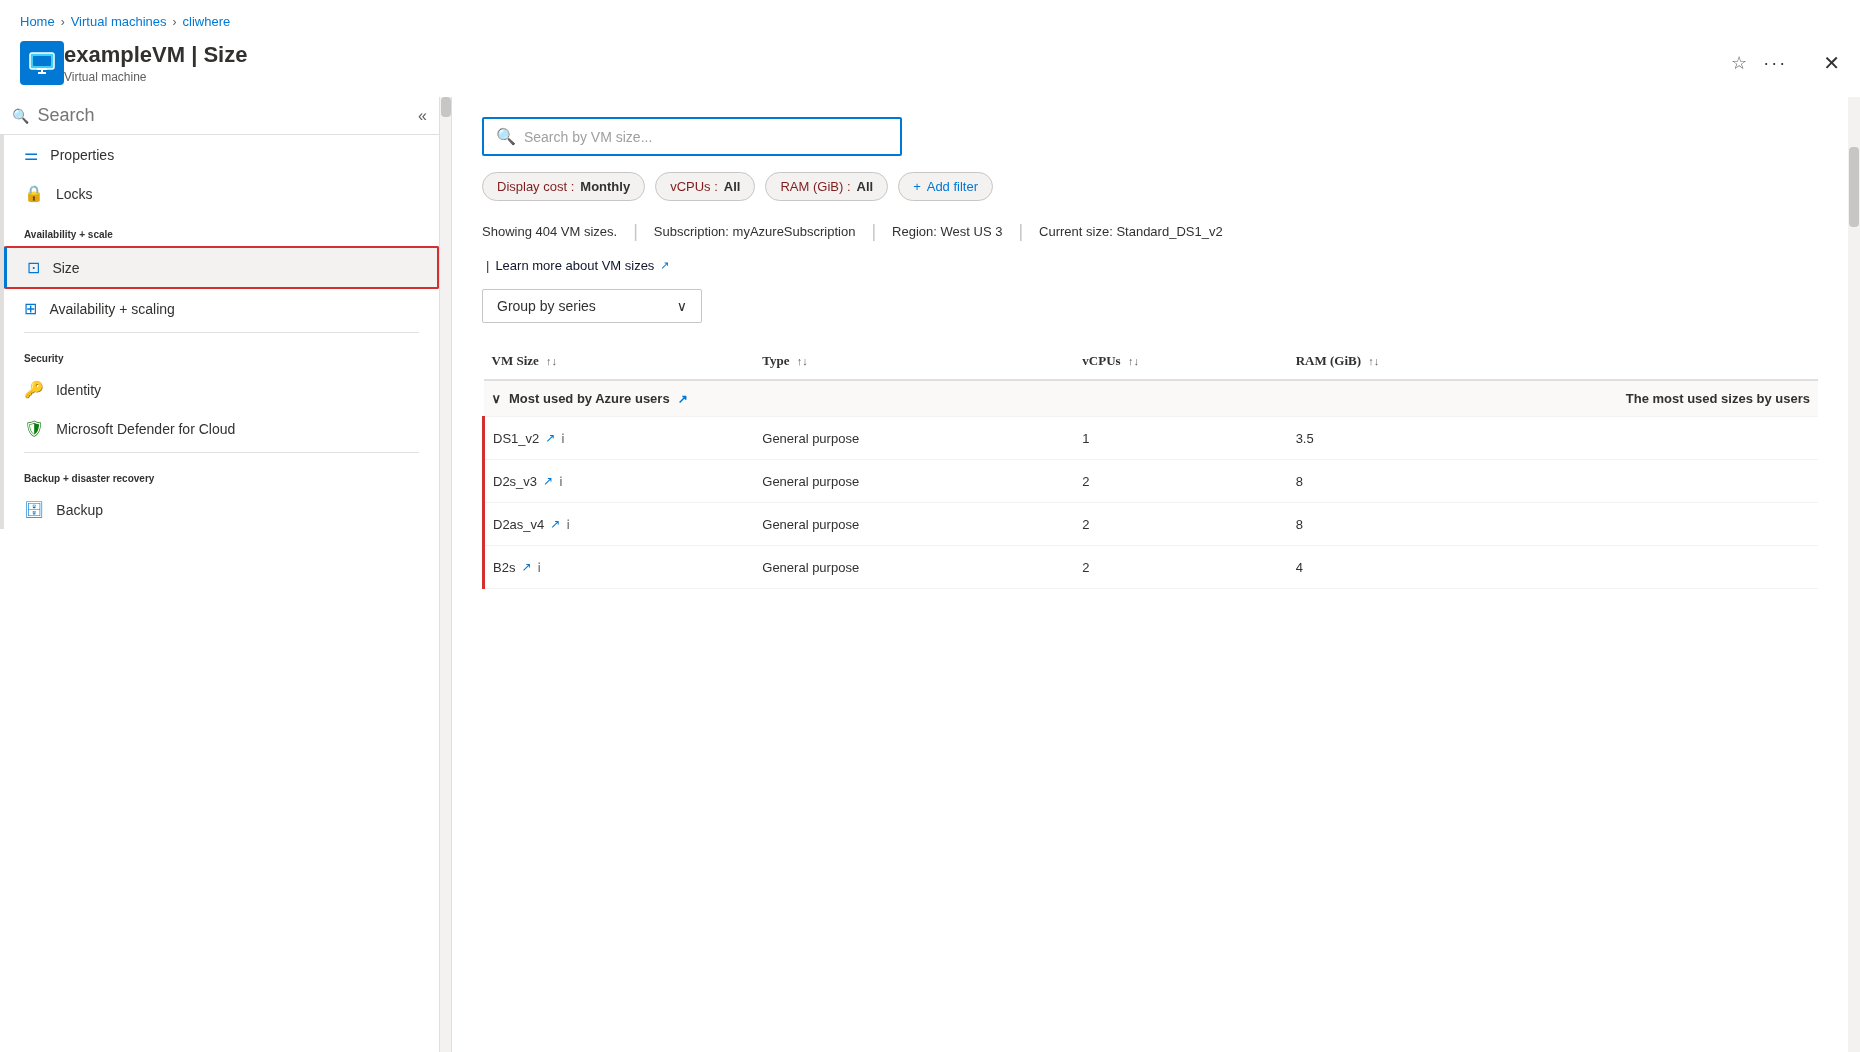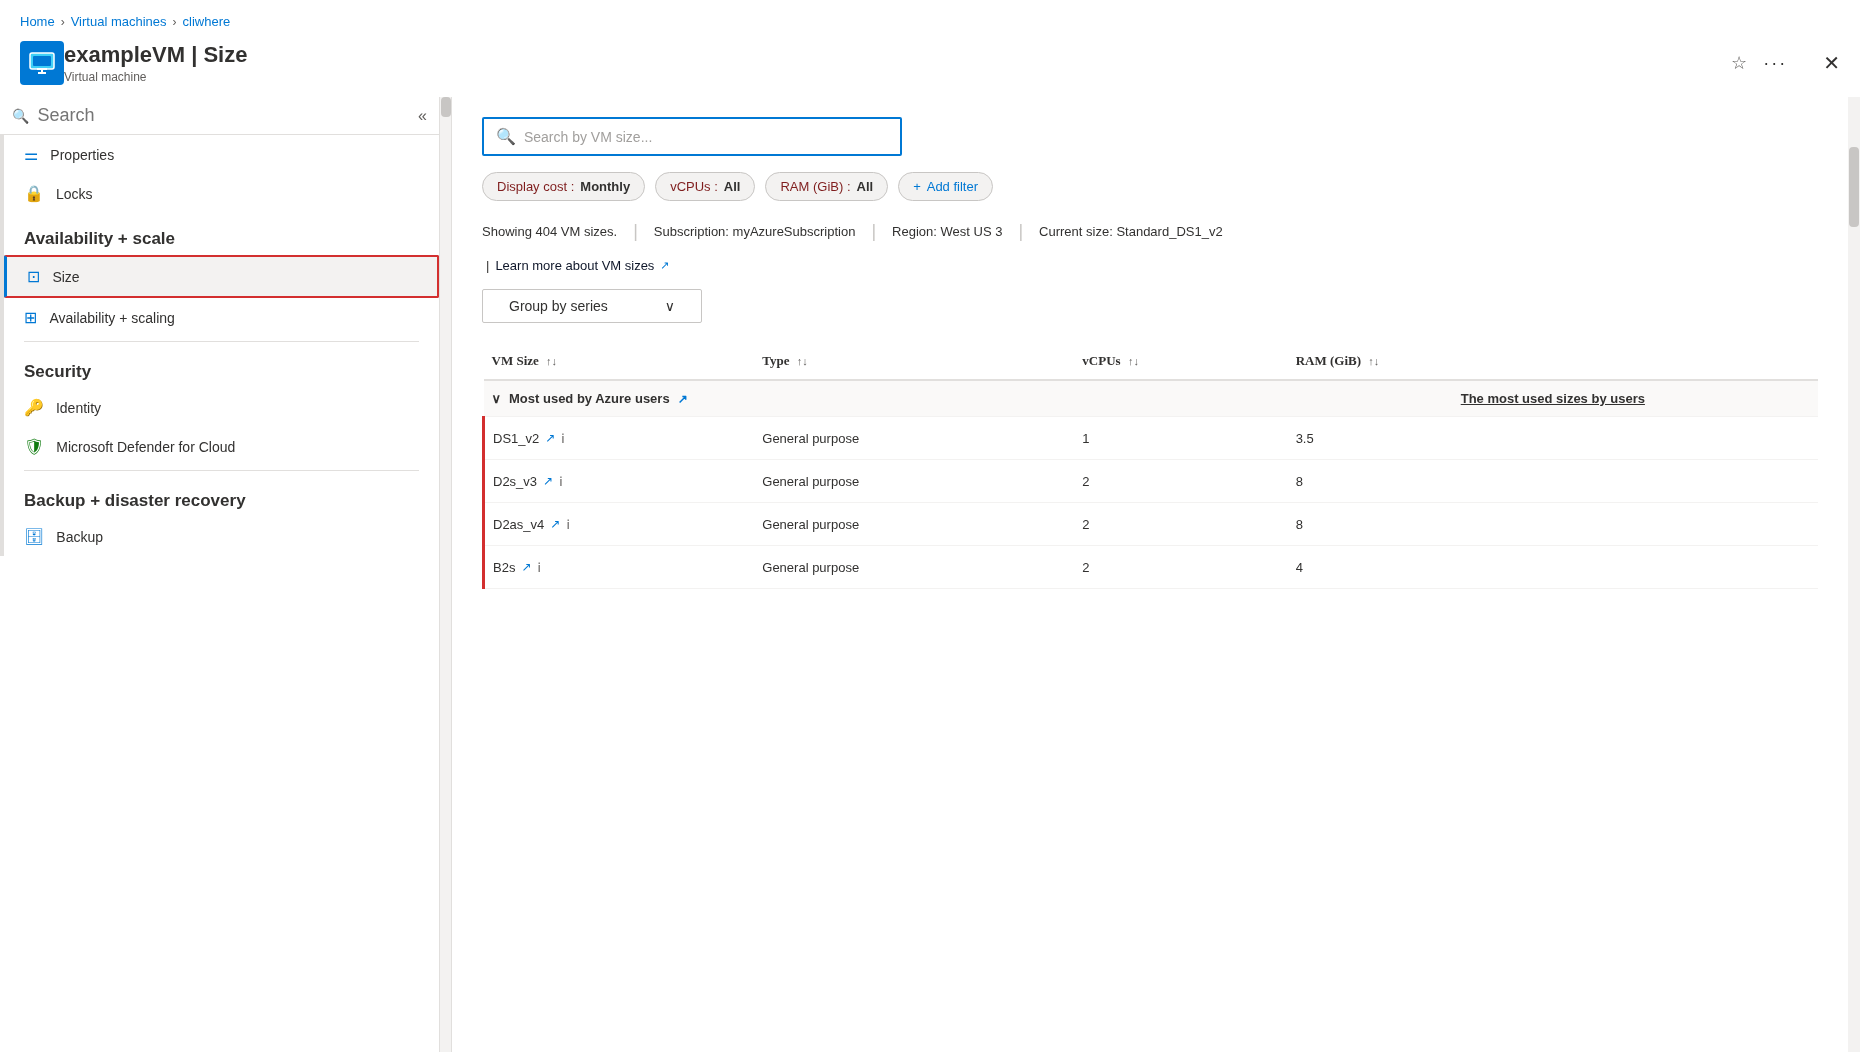--- a/index.html
+++ b/index.html
@@ -24,21 +24,21 @@
     .more-btn { background: none; border: none; cursor: pointer; font-size: 18px; color: #323130; letter-spacing: 2px; }
     .close-btn { background: none; border: none; cursor: pointer; font-size: 20px; color: #323130; margin-left: 20px; }
 
     
     .main-layout { display: flex; flex: 1; overflow: hidden; }
 
     
     .sidebar { width: 440px; flex-shrink: 0; border-right: 1px solid #e1dfdd; display: flex; flex-direction: column; overflow-y: auto; }
     .nav-item { display: flex; align-items: center; gap: 12px; padding: 10px 20px; cursor: pointer; color: #323130; }
     .nav-item.active { background: #f3f2f1; border-left: 3px solid #0078d4; }
-    .nav-section-label { padding: 16px 20px 6px 20px; font-size: 17px; font-weight: 600; color: #323130; }
+    .nav-section-label { padding: 16px 20px 6px 20px; font-size: 10px; font-weight: 600; color: #323130; }
     .nav-divider { border: none; border-top: 1px solid #e1dfdd; margin: 4px 20px; }
     .size-item { border: 2px solid #d32f2f; border-radius: 2px; }
 
     
     .content { flex: 1; overflow-y: auto; padding: 20px 30px; position: relative; }
 
     
     .vm-search-bar { display: flex; align-items: center; gap: 8px; border: 2px solid #0078d4; border-radius: 2px; padding: 8px 12px; background: #fff; width: 420px; margin-bottom: 16px; }
     .vm-search-bar input { border: none; outline: none; font-size: 14px; width: 100%; color: #323130; }
     .vm-search-bar input::placeholder { color: #a19f9d; }
@@ -52,32 +52,32 @@
     .add-filter-btn { display: flex; align-items: center; gap: 6px; padding: 6px 14px; border: 1px solid #c8c6c4; border-radius: 20px; background: #f3f2f1; cursor: pointer; font-size: 13px; color: #0078d4; }
 
     
     .info-bar { display: flex; align-items: center; gap: 0; margin-bottom: 16px; font-size: 13px; color: #323130; flex-wrap: wrap; }
     .info-separator { color: #c8c6c4; margin: 0 16px; font-size: 18px; }
     .learn-more { color: #0f172a; text-decoration: none; cursor: pointer; }
     .learn-more-row { display: flex; align-items: center; gap: 6px; margin-bottom: 16px; font-size: 13px; padding-left: 4px; }
 
     
     .group-by-row { margin-bottom: 20px; }
-    .group-by-dropdown { display: flex; align-items: center; justify-content: space-between; gap: 8px; padding: 8px 26px; border: 1px solid #c8c6c4; border-radius: 2px; background: #fff; cursor: pointer; min-width: 220px; font-size: 14px; }
+    .group-by-dropdown { display: flex; align-items: center; justify-content: space-between; gap: 8px; padding: 8px 14px; border: 1px solid #c8c6c4; border-radius: 2px; background: #fff; cursor: pointer; min-width: 220px; font-size: 14px; }
 
     
     .vm-table { width: 100%; border-collapse: collapse; }
     .vm-table thead tr { border-bottom: 2px solid #e1dfdd; }
     .vm-table th { padding: 10px 16px 10px 8px; font-size: 13px; font-weight: 600; color: #323130; text-align: left; white-space: nowrap; cursor: pointer; font-family: Liberation Serif, serif; }
     .vm-table th .sort-icon { color: #605e5c; font-size: 11px; margin-left: 4px; }
     .vm-table td { padding: 12px 16px 12px 8px; font-size: 13px; color: #323130; border-bottom: 1px solid #f3f2f1; }
     .group-row td { background: #faf9f8; font-weight: 600; padding: 10px 8px; }
     .group-row-inner { display: flex; align-items: center; gap: 8px; }
     .group-tag { color: #0078d4; font-size: 12px; }
-    .most-used-note { font-size: 12px; font-weight: 600; color: #323130; text-align: center; text-decoration: underline; }
+    .most-used-note { font-size: 12px; font-weight: 600; color: #323130; text-align: right; }
     .vm-name { display: flex; align-items: center; gap: 6px; }
     .trending-icon { color: #0078d4; font-size: 12px; }
     .info-icon { color: #605e5c; font-size: 13px; cursor: pointer; }
     .red-bracket-row { border-left: 3px solid #d32f2f; }
 
     
     .content::-webkit-scrollbar { width: 8px; }
     .content::-webkit-scrollbar-track { background: #f3f2f1; }
     .content::-webkit-scrollbar-thumb { background: #c8c6c4; border-radius: 4px; }
 

